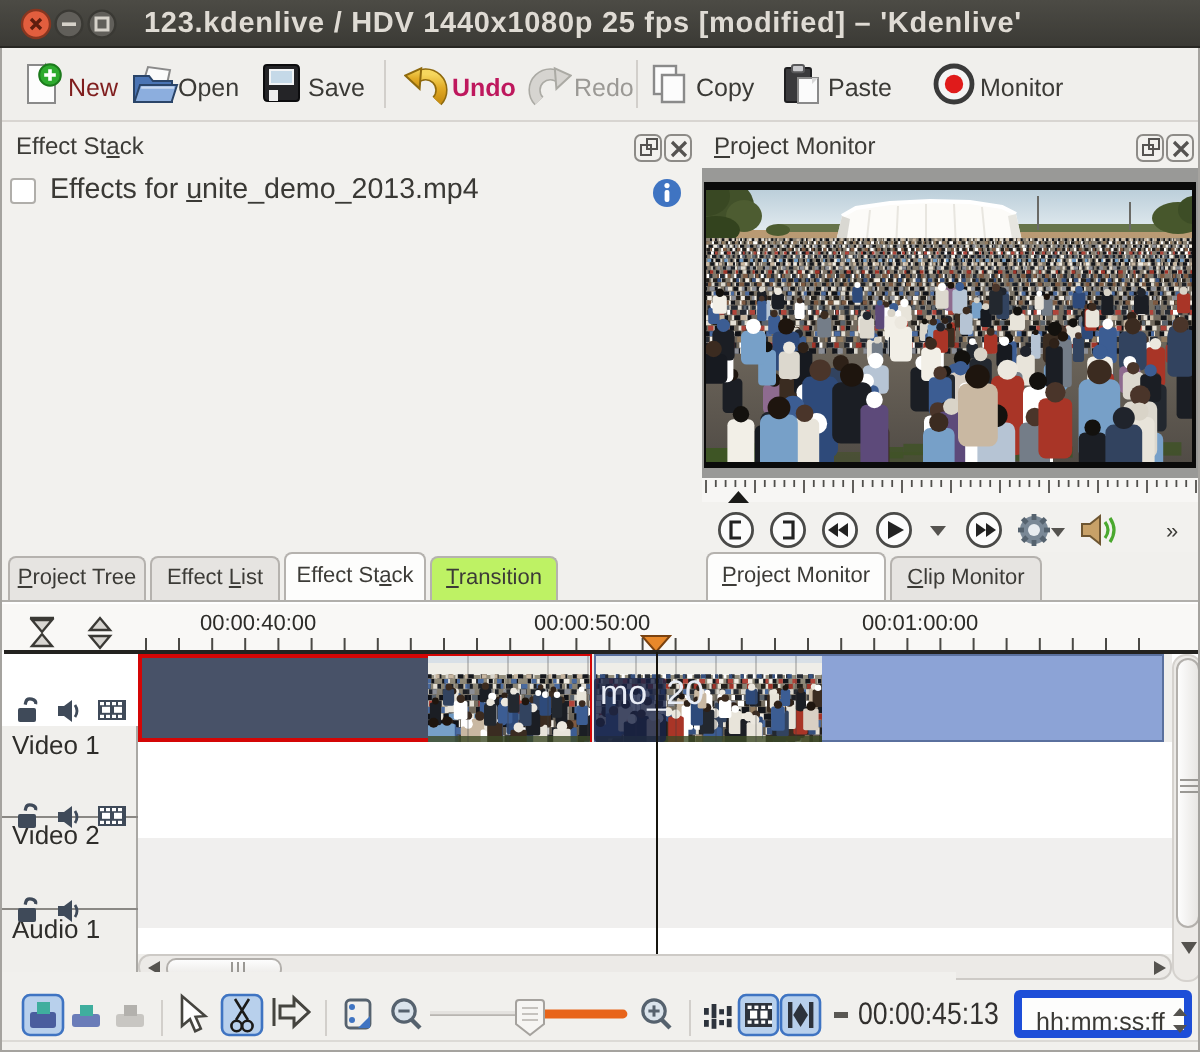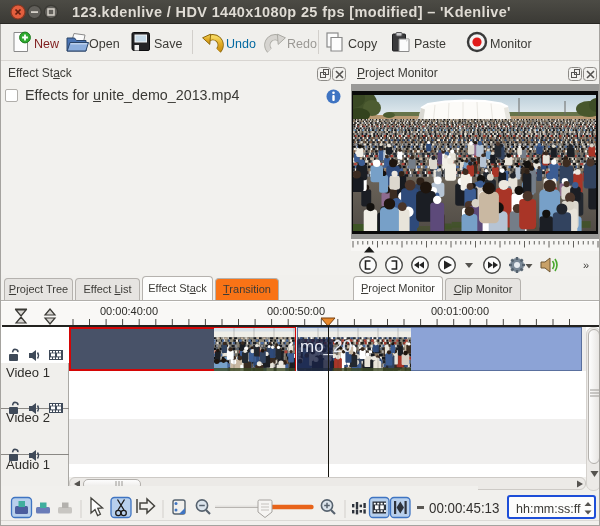--- a/index.html
+++ b/index.html
@@ -43,21 +43,21 @@
         <linearGradient id="ug" x1="0" y1="0" x2="0" y2="1">
           <stop offset="0" stop-color="#f6d75e"></stop>
           <stop offset="0.5" stop-color="#e2ab25"></stop>
           <stop offset="1" stop-color="#c98f12"></stop>
         </linearGradient>
       </defs>
       <path d="M16.5 19.5 A7.6 7.6 0 1 0 5.2 8.6" stroke="#8f6a0e" stroke-width="6.2" fill="none"></path>
       <path d="M16.5 19.5 A7.6 7.6 0 1 0 5.2 8.6" stroke="url(#ug)" stroke-width="4.6" fill="none"></path>
       <polygon points="8.6,3.2 7.8,13.4 0.6,6.8" fill="url(#ug)" stroke="#8f6a0e" stroke-width="1"></polygon>
     </svg></div>
-<div style="position:absolute;left:226px;top:36.5px;font-size:12.5px;color:#0369a1;">Undo</div>
+<div style="position:absolute;left:226px;top:36.5px;font-size:12.5px;color:#be185d;font-weight:bold;">Undo</div>
 <div style="position:absolute;left:263px;top:31px;"><svg width="23" height="23" viewBox="0 0 23 23">
       <g transform="translate(23,0) scale(-1,1)">
         <path d="M16.5 19.5 A7.6 7.6 0 1 0 5.2 8.6" stroke="#abaaa4" stroke-width="6.2" fill="none"></path>
         <path d="M16.5 19.5 A7.6 7.6 0 1 0 5.2 8.6" stroke="#d6d4d0" stroke-width="4.6" fill="none"></path>
         <polygon points="8.6,3.2 7.8,13.4 0.6,6.8" fill="#d6d4d0" stroke="#abaaa4" stroke-width="1"></polygon>
       </g>
     </svg></div>
 <div style="position:absolute;left:287px;top:36.5px;font-size:12.5px;color:#9b9995;">Redo</div>
 <div class="abs" style="left:318px;top:30px;width:1px;height:24px;background:#d2cfcb;"></div>
 <div style="position:absolute;left:324px;top:31px;"><svg width="21" height="22" viewBox="0 0 21 22">
@@ -638,21 +638,21 @@
     </svg>
 <div class="abs" style="left:0;top:215px;width:249px;height:24px;">
 <div class="abs" style="left:2px;top:0px;width:90px;height:24px;background:#fdfdfc;border:1px solid #b5b2ae;border-bottom:none;border-radius:4px 4px 0 0;font-size:11px;color:#3c3b37;text-align:center;line-height:22px;"><span style="text-decoration:underline;">P</span>roject Monitor</div>
 <div class="abs" style="left:94px;top:2px;width:76px;height:22px;background:#e6e4e1;border:1px solid #b5b2ae;border-bottom:none;border-radius:4px 4px 0 0;font-size:11px;color:#3c3b37;text-align:center;line-height:21px;"><span style="text-decoration:underline;">C</span>lip Monitor</div>
 </div>
 </div>
 <div class="abs" style="left:0;top:275px;width:351px;height:25px;">
 <div class="abs" style="left:75px;top:3px;width:65px;height:22px;background:#e6e4e1;border:1px solid #b5b2ae;border-bottom:none;border-radius:4px 4px 0 0;font-size:11px;color:#3c3b37;text-align:center;line-height:21px;">Effect <span style="text-decoration:underline;">L</span>ist</div>
 <div class="abs" style="left:4px;top:3px;width:69px;height:22px;background:#e6e4e1;border:1px solid #b5b2ae;border-bottom:none;border-radius:4px 4px 0 0;font-size:11px;color:#3c3b37;text-align:center;line-height:21px;"><span style="text-decoration:underline;">P</span>roject Tree</div>
 <div class="abs" style="left:142px;top:1px;width:71px;height:24px;background:#fdfdfc;border:1px solid #b5b2ae;border-bottom:none;border-radius:4px 4px 0 0;font-size:11px;color:#3c3b37;text-align:center;line-height:22px;">Effect St<span style="text-decoration:underline;">a</span>ck</div>
-<div class="abs" style="left:215px;top:3px;width:64px;height:22px;background:#f97316;border:1px solid #b5b2ae;border-bottom:none;border-radius:4px 4px 0 0;font-size:11px;color:#3c3b37;text-align:center;line-height:21px;"><span style="text-decoration:underline;">T</span>ransition</div>
+<div class="abs" style="left:215px;top:3px;width:64px;height:22px;background:#bef264;border:1px solid #b5b2ae;border-bottom:none;border-radius:4px 4px 0 0;font-size:11px;color:#3c3b37;text-align:center;line-height:21px;"><span style="text-decoration:underline;">T</span>ransition</div>
 </div>
 <div class="abs" style="left:0;top:300px;width:600px;height:190px;background:#fff;border-top:1px solid #b1afab;border-left:1px solid #908e8a;">
     <div class="abs" style="left:0;top:176px;width:600px;height:14px;background:#f1f0ed;"></div>
     <div class="abs" style="left:0;top:1px;width:600px;height:24px;background:#f9f8f6;">
       <svg class="abs" style="left:0;top:0" width="600" height="24" viewBox="0 0 600 24">
         <path d="M14 7 H26 M15 8 L20 14 L25 8 Z M15 21 L20 15 L25 21 Z" stroke="#3a3935" fill="#d8d6d2" stroke-width="1.2"></path>
         <path d="M44 13 L49 7 L54 13 Z M44 16 L49 22 L54 16 Z" stroke="#3a3935" fill="#d8d6d2" stroke-width="1.2"></path>
         <line x1="72.0" y1="17" x2="72.0" y2="23" stroke="#4a4945" stroke-width="1"></line>
         <line x1="88.5" y1="17" x2="88.5" y2="23" stroke="#4a4945" stroke-width="1"></line>
         <line x1="105.1" y1="17" x2="105.1" y2="23" stroke="#4a4945" stroke-width="1"></line>
@@ -1173,21 +1173,21 @@
       </g>
 <rect x="390.5" y="11.5" width="19.5" height="20" rx="3.5" fill="#b8d0ec" stroke="#3f74c2" stroke-width="1.3"></rect>
 <g fill="#2d333c">
         <rect x="394" y="15" width="2.2" height="13"></rect>
         <rect x="404.5" y="15" width="2.2" height="13"></rect>
         <polygon points="400.3,15.5 404,21.5 400.3,27.5 396.6,21.5"></polygon>
       </g>
 </svg>
     <div class="abs" style="left:417px;top:20px;width:7px;height:2.5px;background:#5a5854;"></div>
     <div class="abs" style="left:429px;top:13px;font-size:15.5px;color:#32302e;transform:scaleX(0.86);transform-origin:0 0;white-space:nowrap;">00:00:45:13</div>
-    <div class="abs" style="left:507px;top:9px;width:89px;height:24px;background:#fdfdfc;border:2px solid #1d4ed8;border-radius:3px;">
+    <div class="abs" style="left:507px;top:9px;width:89px;height:24px;background:#fdfdfc;border:4px solid #1d4ed8;border-radius:3px;">
 <div class="abs" style="left:7px;top:4.5px;font-size:12.5px;color:#3a3935;">hh:mm:ss:ff</div>
 <svg class="abs" style="left:73px;top:4px" width="12" height="15">
         <polygon points="6,1 9.5,5 2.5,5" fill="#55534f"></polygon>
         <polygon points="2.5,9.5 9.5,9.5 6,13.5" fill="#55534f"></polygon>
       </svg>
 </div>
     <div class="abs" style="left:0;top:34px;width:600px;height:1px;background:#dcdad6;"></div>
   </div>
 <div class="abs" style="left:0;top:24px;width:1px;height:502px;background:#a5a39f;"></div>
 <div class="abs" style="left:599px;top:24px;width:1px;height:502px;background:#a5a39f;"></div>

